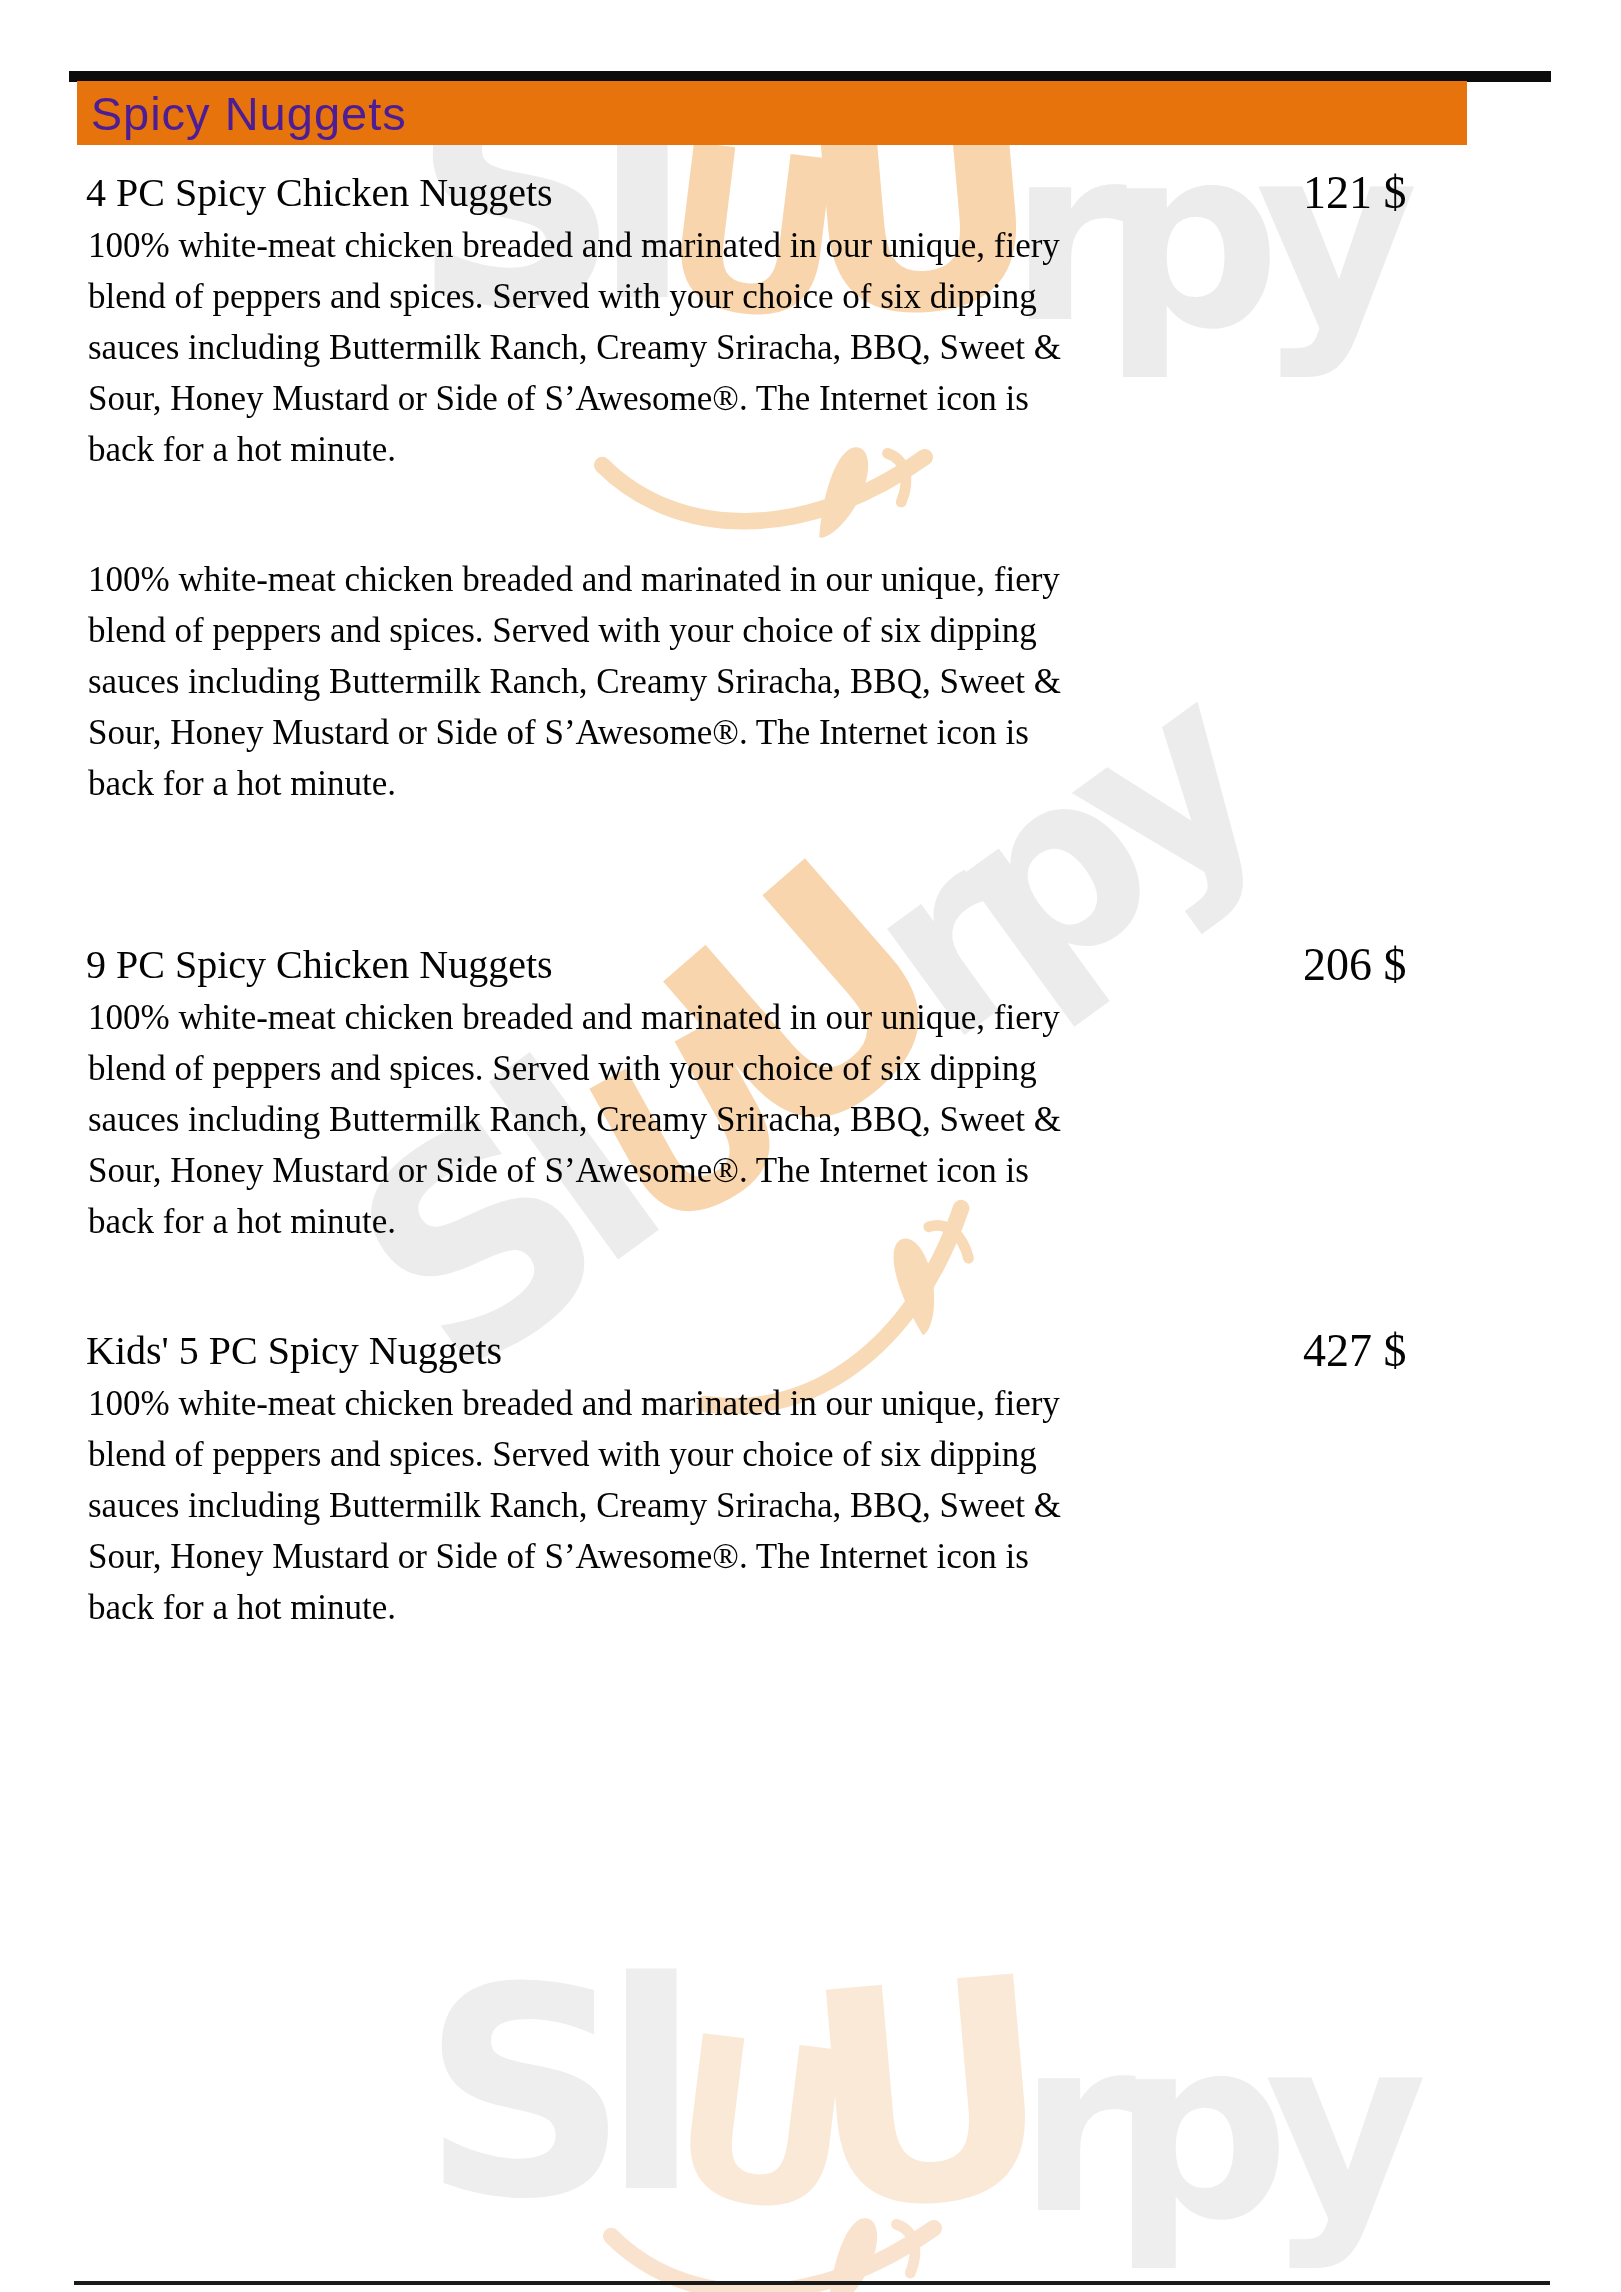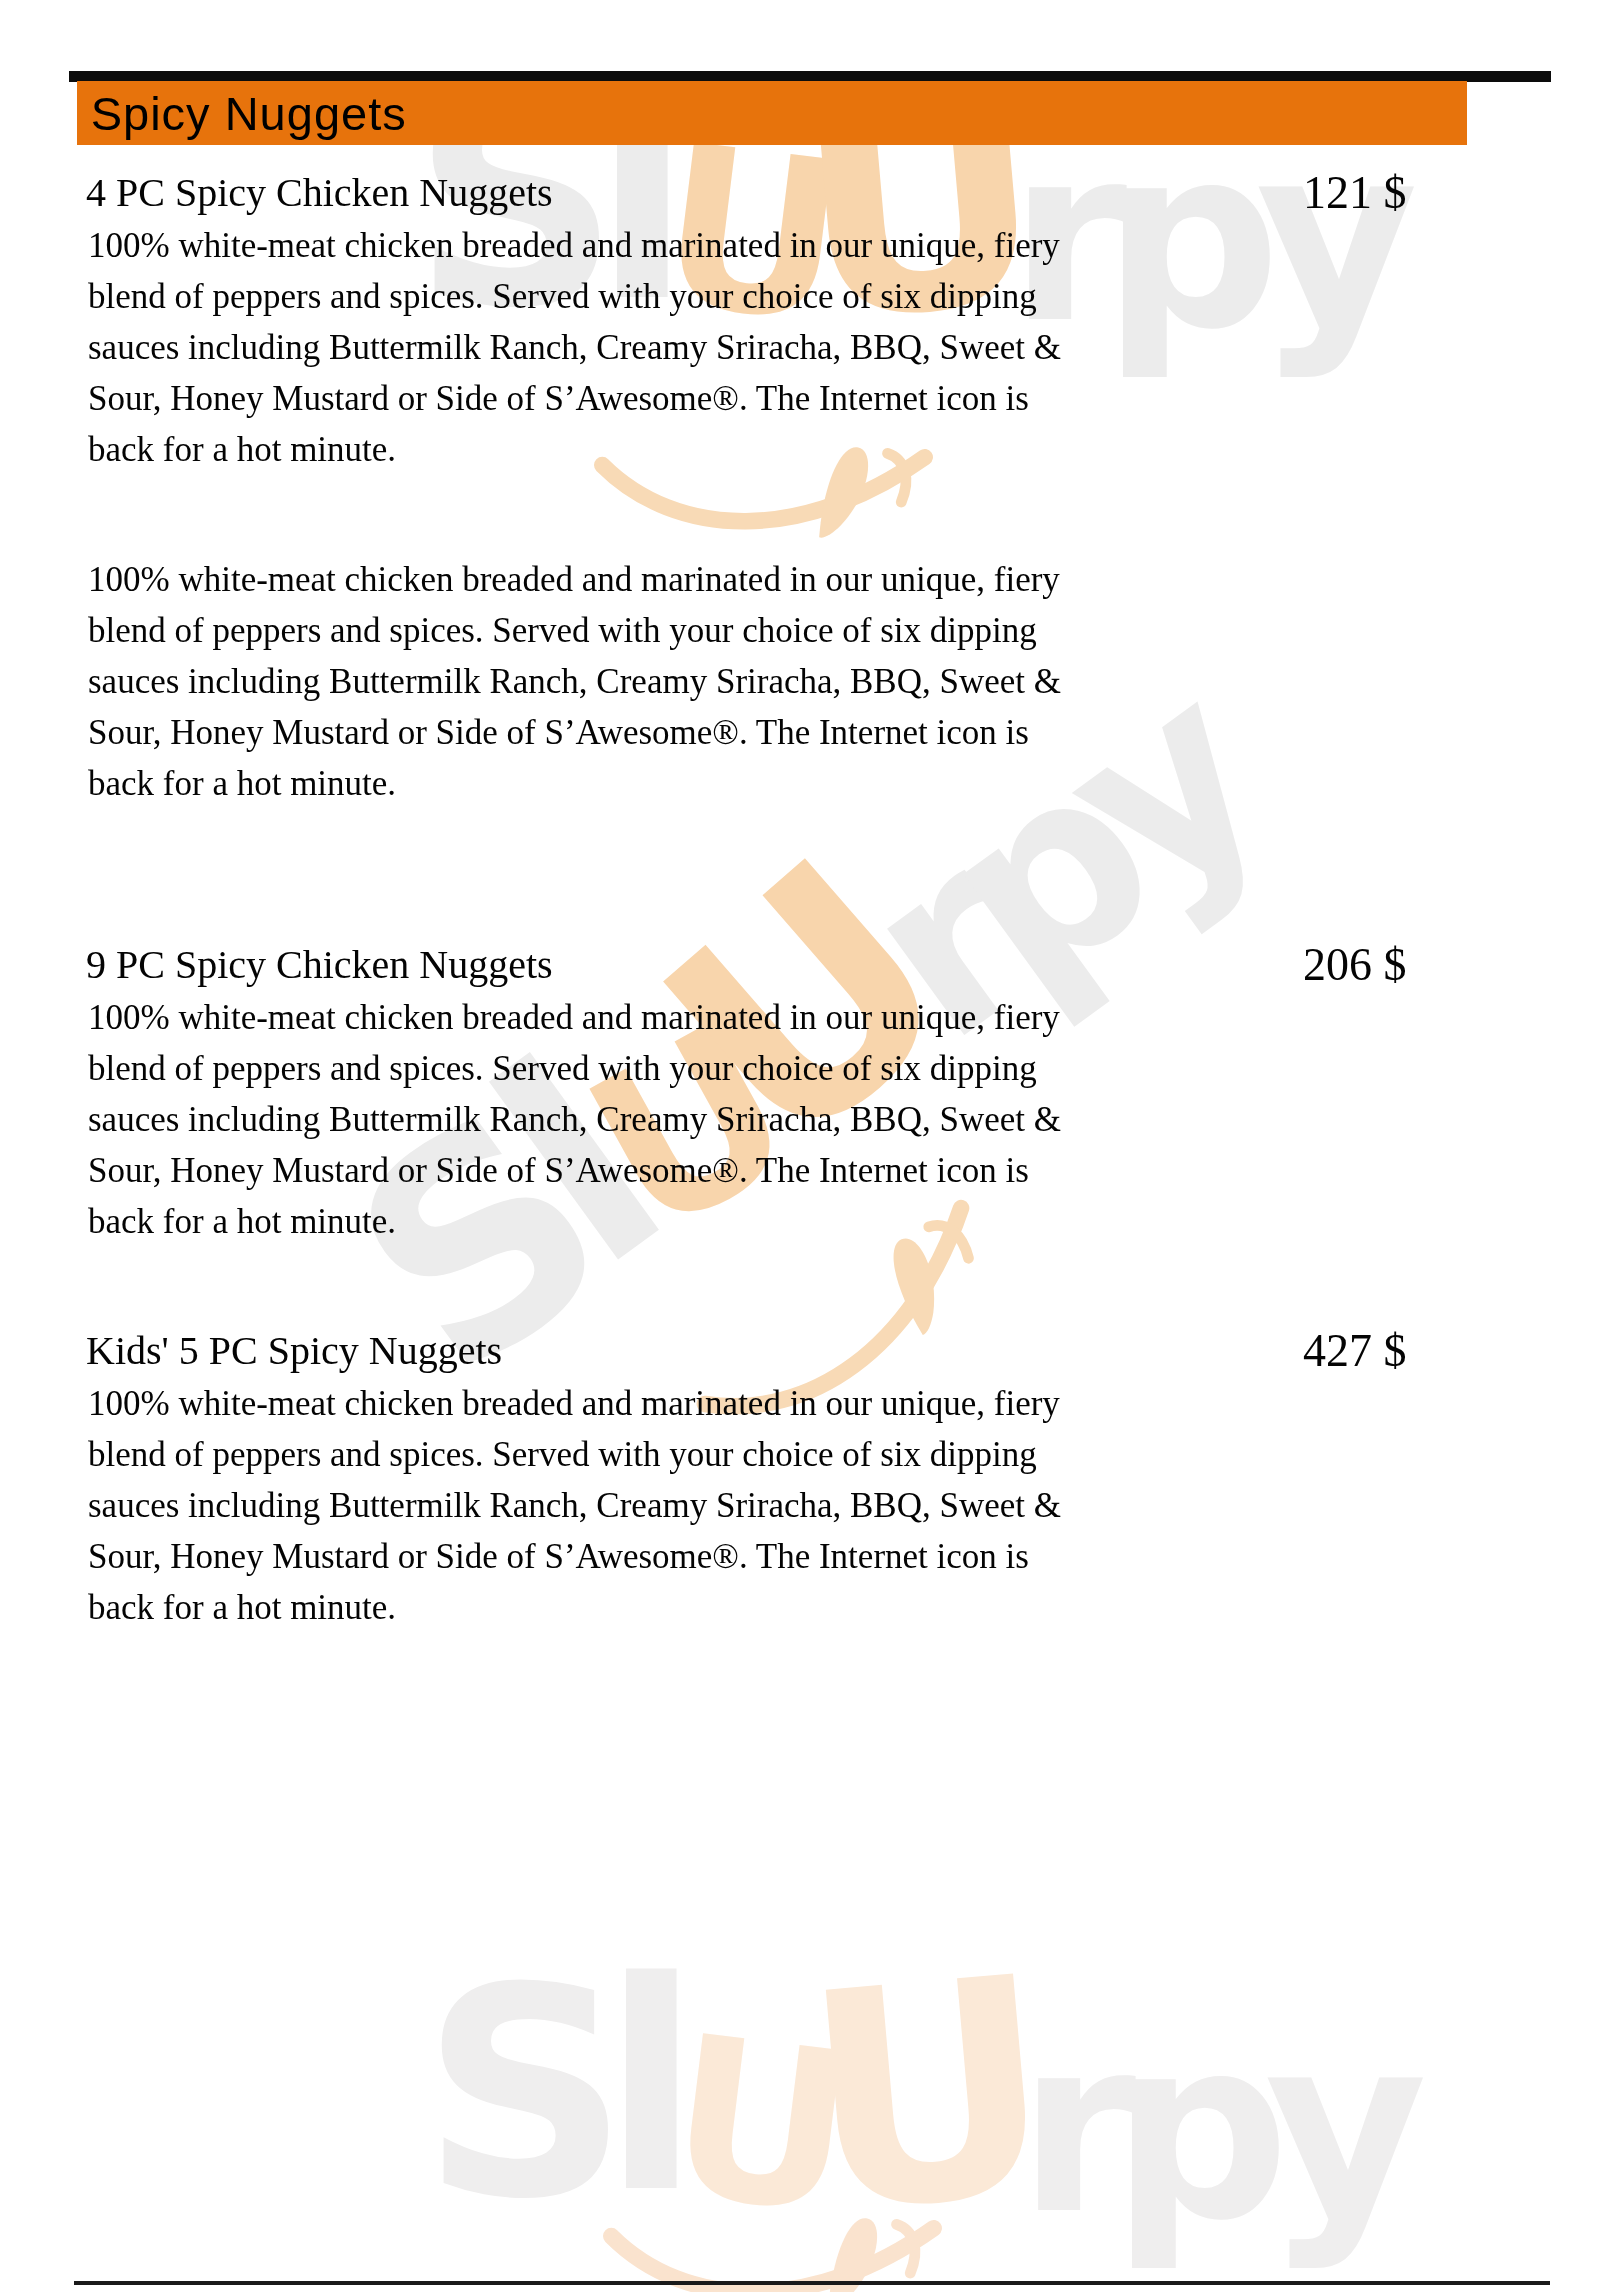--- a/index.html
+++ b/index.html
@@ -46,21 +46,21 @@
     z-index:2;
   }
   .band{
     position:absolute;left:77px;top:81px;width:1390px;height:64px;
     z-index:2;
     display:flex;align-items:center;
   }
   .band-title{
     font-family:"Liberation Sans", sans-serif;
     font-size:47px;
-    color:#000000;
+    color:#4c1d95;
     padding-left:13.7px;
     letter-spacing:1px;
   }
   
   .item{
     position:absolute;left:86px;width:1384px;z-index:1;
   }
   .titlerow{position:relative;height:51px;}
   .iname{
     font-size:40px;line-height:51px;

